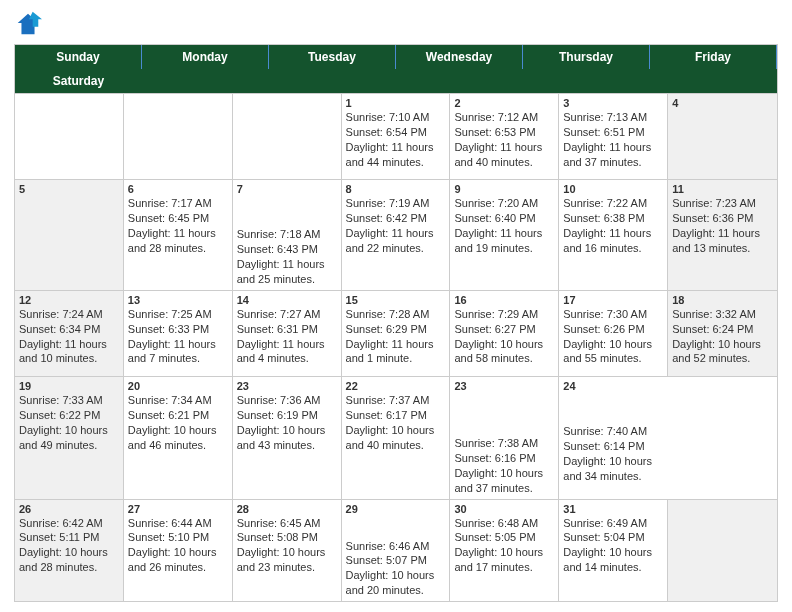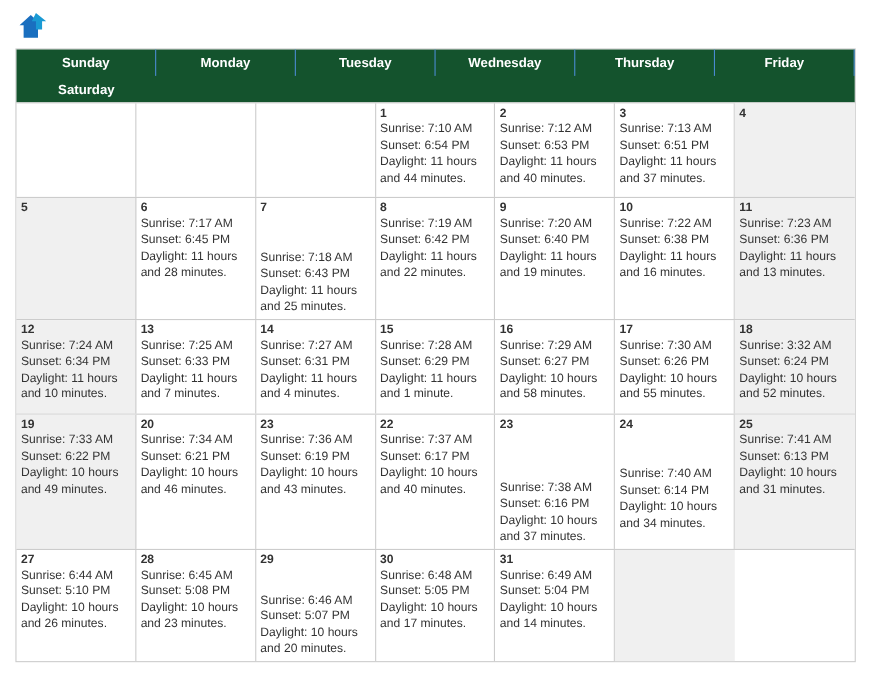--- a/index.html
+++ b/index.html
@@ -287,28 +287,28 @@
             <div class="day-info" style="white-space: pre-line; margin-top: 44px;">Sunrise: 7:38 AM
 Sunset: 6:16 PM
 Daylight: 10 hours and 37 minutes.</div>
           </div>
           <div class="cal-cell">
             <span class="day-number">24</span>
             <div class="day-info" style="white-space: pre-line; margin-top: 32px;">Sunrise: 7:40 AM
 Sunset: 6:14 PM
 Daylight: 10 hours and 34 minutes.</div>
           </div>
-          <div class="cal-cell shaded">
-            <span class="day-number">25</span>
-            <div class="day-info" style="white-space: pre-line;">Sunrise: 7:41 AM
-Sunset: 6:13 PM
-Daylight: 10 hours and 31 minutes.</div>
-          </div>
         </div>
         <div class="cal-row">
+          <div class="cal-cell shaded">
+            <span class="day-number">26</span>
+            <div class="day-info" style="white-space: pre-line;">Sunrise: 6:42 AM
+Sunset: 5:11 PM
+Daylight: 10 hours and 28 minutes.</div>
+          </div>
           <div class="cal-cell">
             <span class="day-number">27</span>
             <div class="day-info" style="white-space: pre-line;">Sunrise: 6:44 AM
 Sunset: 5:10 PM
 Daylight: 10 hours and 26 minutes.</div>
           </div>
           <div class="cal-cell">
             <span class="day-number">28</span>
             <div class="day-info" style="white-space: pre-line;">Sunrise: 6:45 AM
 Sunset: 5:08 PM

